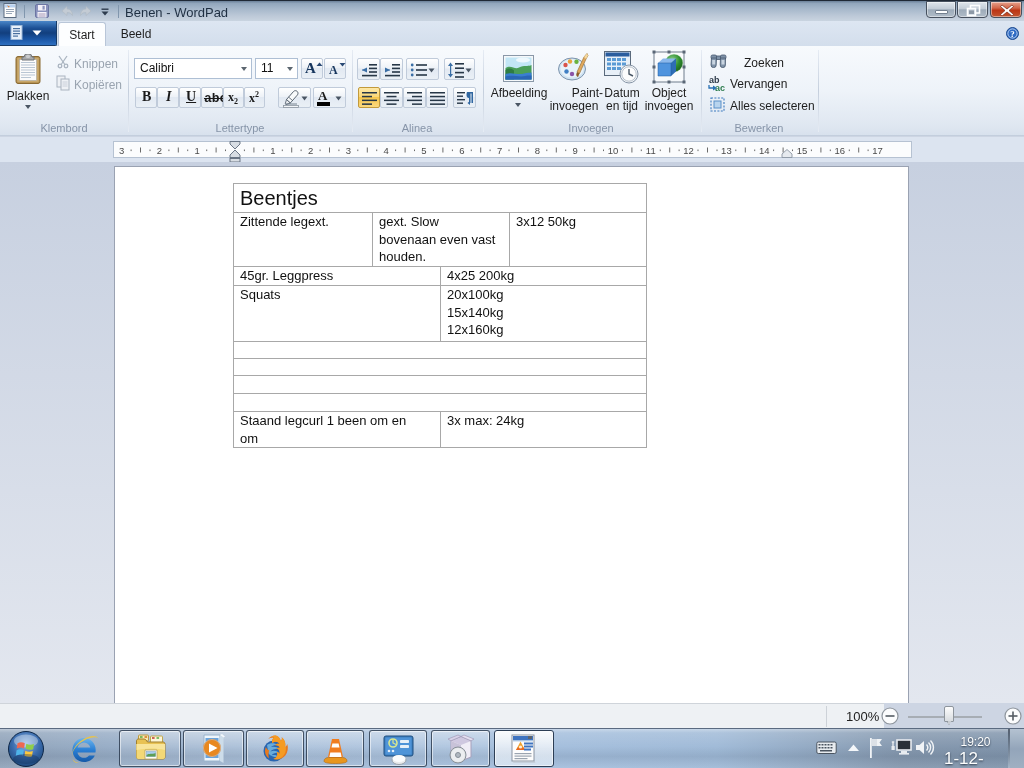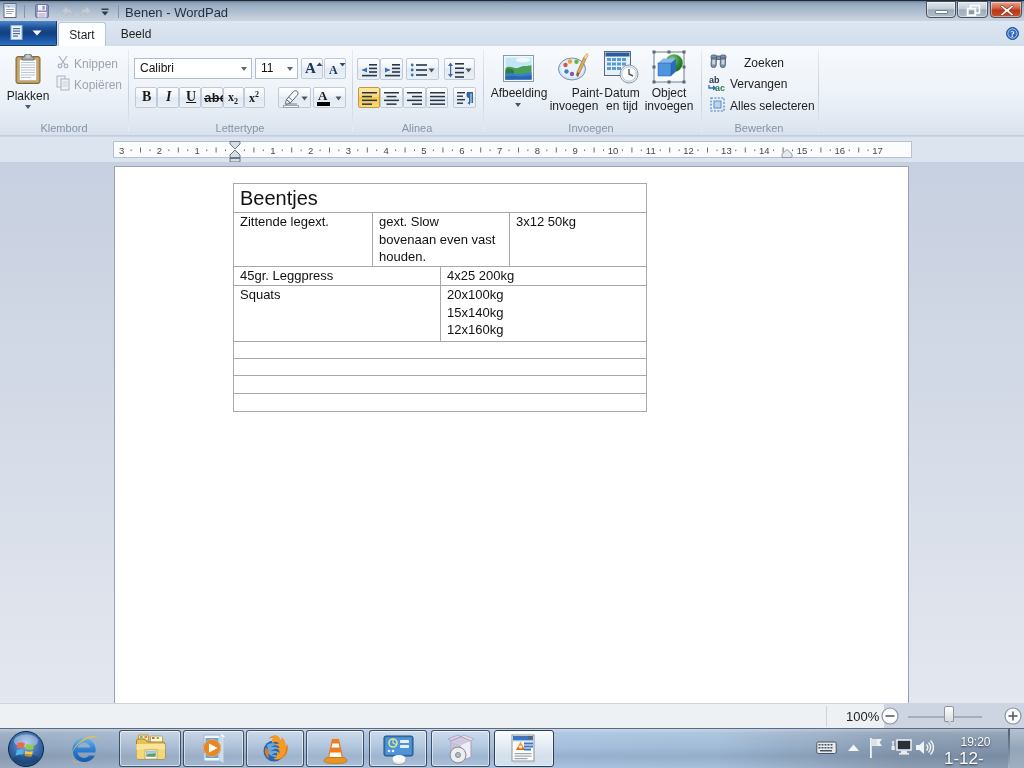--- a/index.html
+++ b/index.html
@@ -593,20 +593,24 @@
           </tr>
       <tr style="height:17px">
             <td colspan="4"></td>
           </tr>
       <tr style="height:18px">
             <td colspan="4"></td>
           </tr>
       <tr style="height:18px">
             <td colspan="4"></td>
           </tr>
+      <tr style="height:35px">
+            <td colspan="2">Staand legcurl 1 been om en<br>om</td>
+            <td colspan="2">3x max: 24kg</td>
+          </tr>
     </tbody>
       </table>
   </div>
 
   <div id="statusbar">
     <div class="abs" style="left:826px;top:2px;width:1px;height:21px;background:#cdd2d8"></div>
     <span class="abs" style="left:846px;top:5px;font-size:13px;color:#222">100%</span>
     <svg class="abs" style="left:881px;top:3px" width="18" height="18" viewBox="0 0 18 18">
       <circle cx="9" cy="9" r="8" fill="#fbfcfd" stroke="#8e959d" stroke-width="1.2"></circle>
       <rect x="4.5" y="8.2" width="9" height="1.6" fill="#555c64"></rect>

